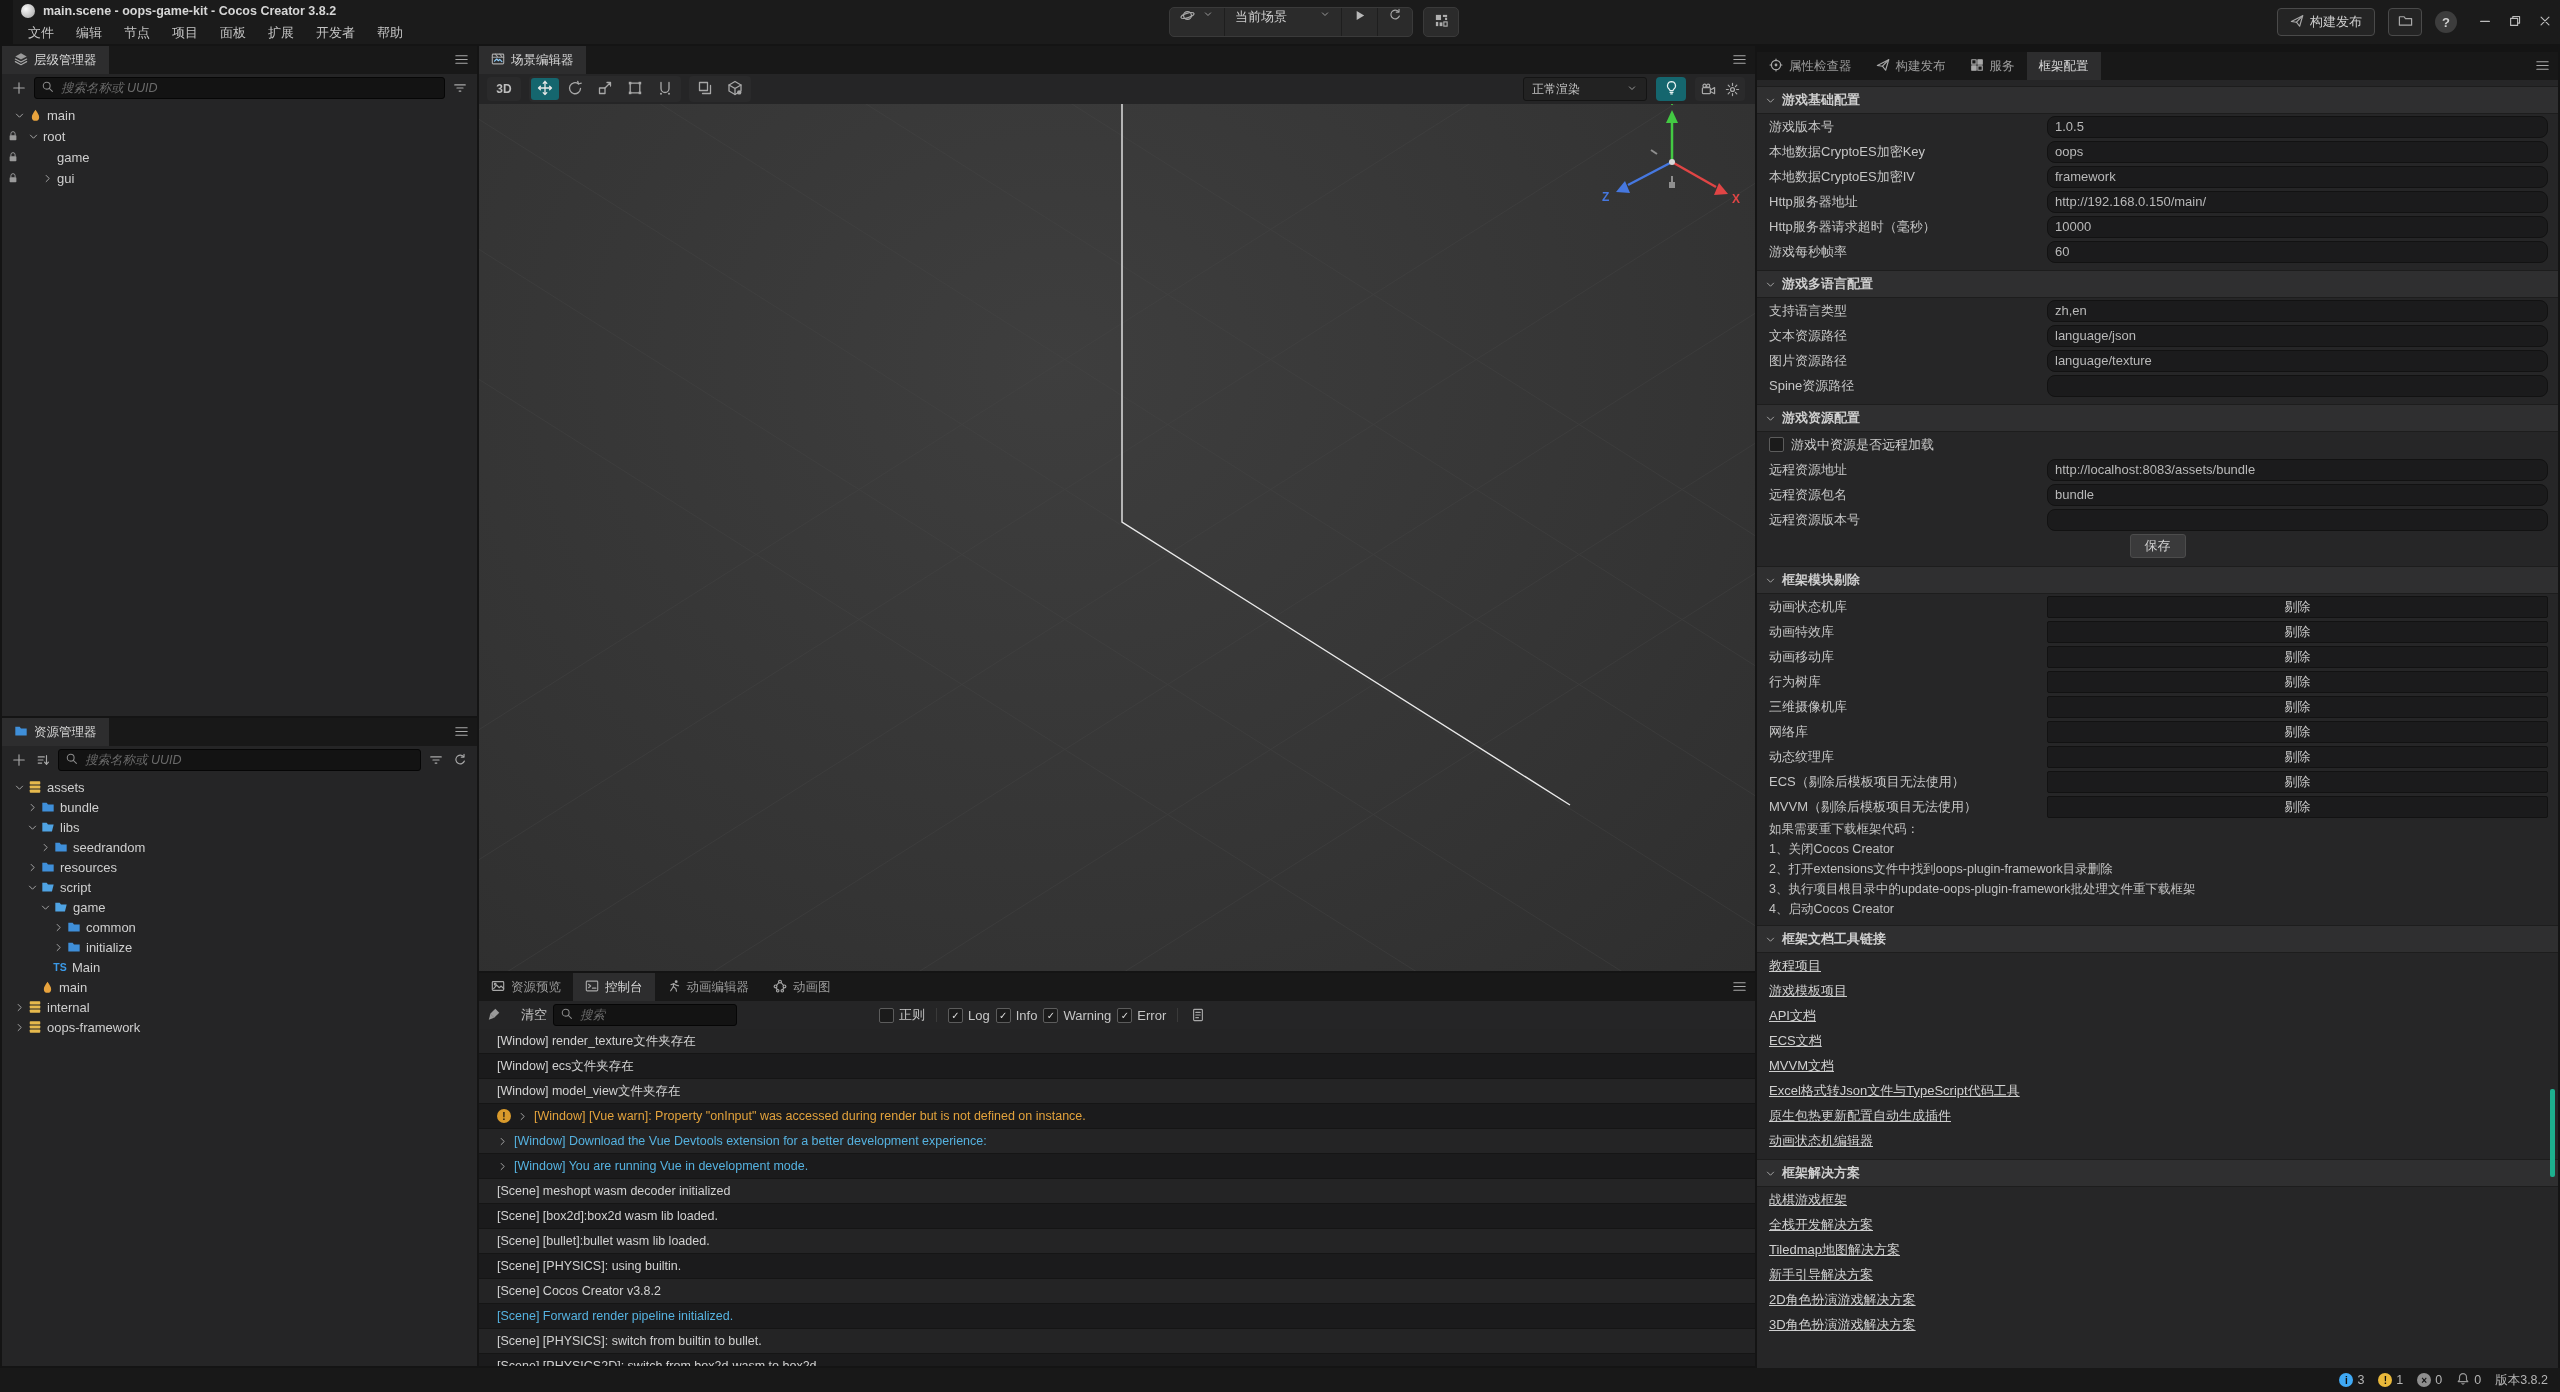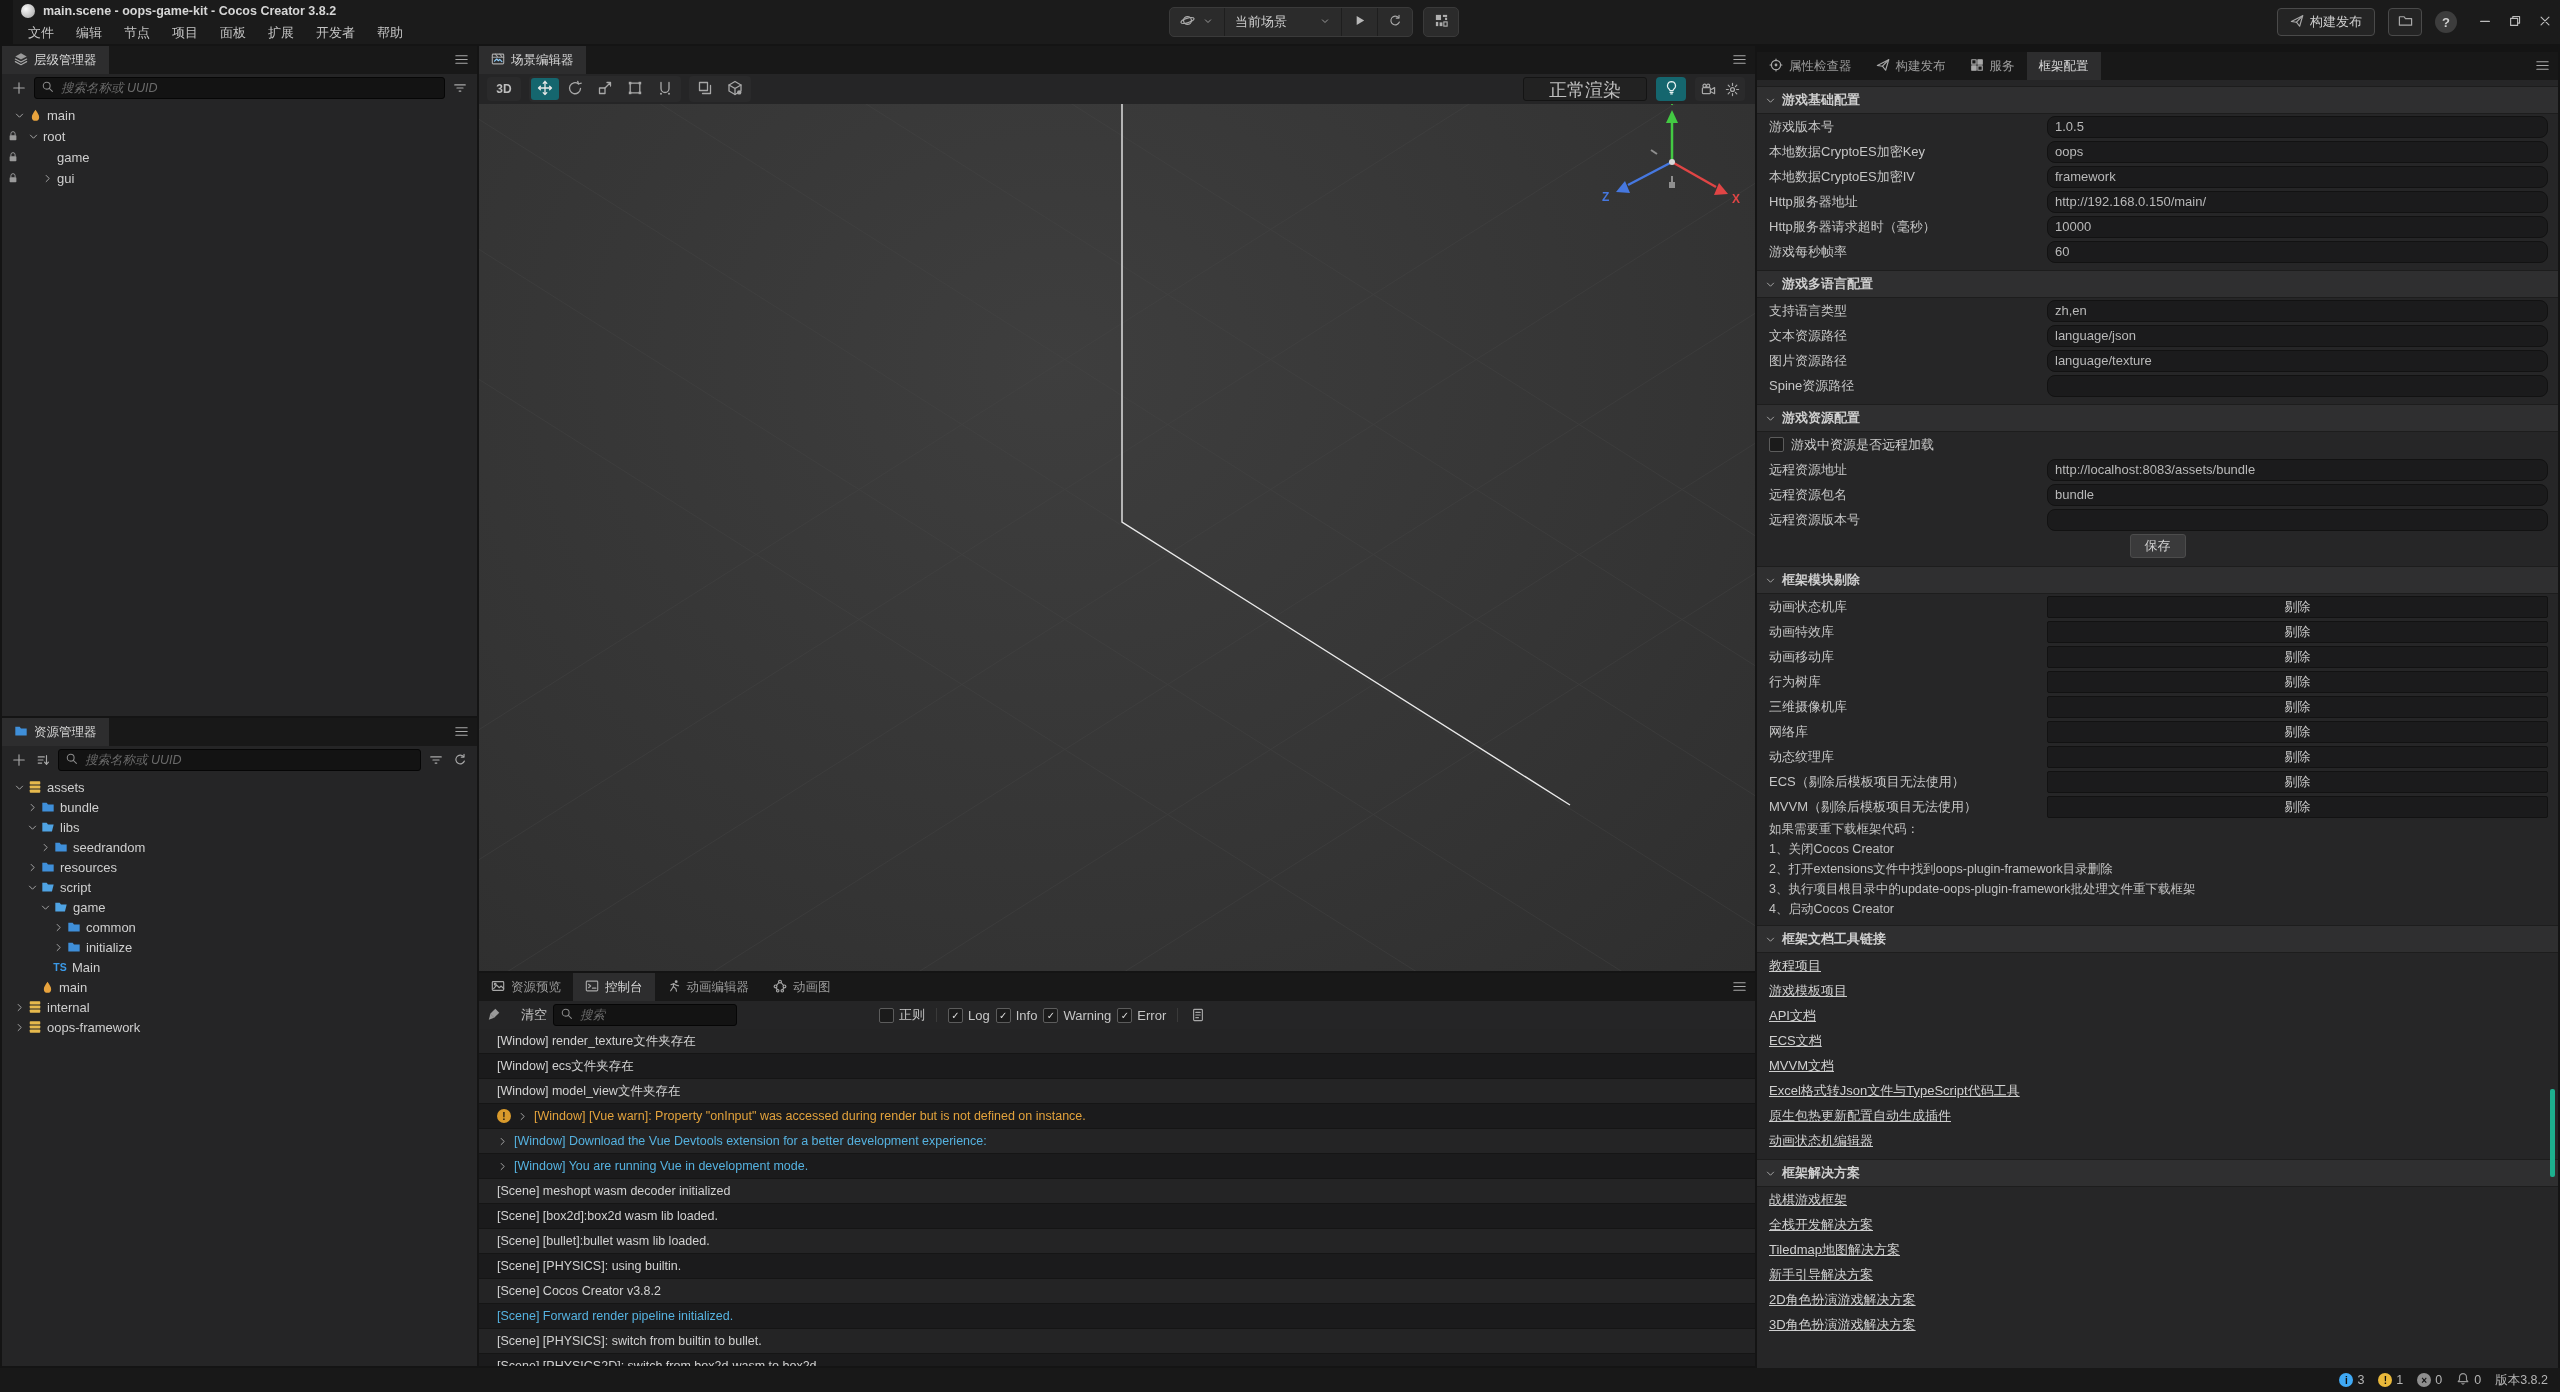--- a/index.html
+++ b/index.html
@@ -8,21 +8,21 @@
 
   
   .titlebar{position:absolute;left:13px;top:0;right:0;height:44px;background:#1b1b1b;}
   .trow1{display:flex;align-items:center;height:22px;padding-left:8px;gap:8px;}
   .logo{width:14px;height:14px;border-radius:50%;background:radial-gradient(circle at 35% 35%,#fafafa,#9f9f9f);flex:none;}
   .title{font-size:12.5px;font-weight:bold;color:#d6d6d6;white-space:nowrap;}
   .menubar{display:flex;height:22px;align-items:center;padding-left:4px;}
   .menu-item{padding:0 11px;color:#c3c3c3;}
   .tb-center{position:absolute;left:1156px;top:7px;display:flex;gap:10px;align-items:center;}
   .tb-group{display:flex;background:#2b2b2b;border:1px solid #3a3a3a;border-radius:5px;height:28px;align-items:stretch;overflow:hidden;}
-  .tb-seg{display:flex;align-items:center;gap:7px;padding:0 10px;border-right:1px solid #1e1e1e;}
+  .tb-seg{display:flex;align-items:flex-start;gap:7px;padding:0 10px;border-right:1px solid #1e1e1e;}
   .tb-seg:last-child{border-right:none;}
   .tb-sq{width:34px;height:28px;background:#2b2b2b;border:1px solid #3a3a3a;border-radius:5px;display:flex;align-items:center;justify-content:center;}
   .tb-right{position:absolute;right:8px;top:8px;display:flex;align-items:center;gap:13px;}
   .build-btn{display:flex;gap:6px;align-items:center;border:1px solid #4a4a4a;border-radius:4px;height:26px;padding:0 12px;color:#cfcfcf;background:#242424;}
   .iconbtn{width:32px;height:26px;border:1px solid #4a4a4a;border-radius:4px;display:flex;align-items:center;justify-content:center;background:#242424;}
   .helpbtn{width:22px;height:22px;border-radius:50%;background:#3d3d3d;color:#cfcfcf;display:flex;align-items:center;justify-content:center;font-weight:bold;}
   .winctl{display:flex;gap:16px;margin-left:8px;align-items:center;}
 
   
   .panel{position:absolute;background:#252526;overflow:hidden;}
@@ -45,21 +45,21 @@
   .ticon{width:18px;display:flex;justify-content:center;align-items:center;flex:none;}
   .tlabel{margin-left:3px;white-space:nowrap;}
 
   
   .stool{height:30px;display:flex;align-items:center;gap:8px;padding:0 8px;background:#252526;position:relative;}
   .sd3{width:34px;height:24px;background:#2a2a2b;border-radius:4px;display:flex;align-items:center;justify-content:center;color:#bdbdbd;font-size:12px;font-weight:bold;}
   .tgroup{display:flex;background:#2a2a2b;border-radius:4px;height:26px;align-items:center;padding:0 2px;gap:2px;}
   .titem{width:28px;height:22px;border-radius:3px;display:flex;align-items:center;justify-content:center;}
   .titem.active{background:#15666e;}
   .stool-right{position:absolute;right:10px;top:2px;display:flex;gap:9px;align-items:center;height:26px;}
-  .rsel{width:106px;height:22px;background:#222;border:1px solid #141414;border-radius:3px;display:flex;align-items:center;justify-content:space-between;padding:0 8px;color:#c0c0c0;font-size:18px;flex-direction:column;}
+  .rsel{width:106px;height:22px;background:#222;border:1px solid #141414;border-radius:3px;display:flex;align-items:center;justify-content:space-between;padding:0 8px;color:#c0c0c0;font-size:12px;}
   .bulbbtn{width:30px;height:24px;background:#15666e;border-radius:4px;display:flex;align-items:center;justify-content:center;}
   .cam-gear{display:flex;background:#2a2a2b;border-radius:4px;height:24px;align-items:center;padding:0 4px;gap:6px;}
   .scene-vp{position:absolute;top:58px;left:0;right:0;bottom:0;
             background:radial-gradient(ellipse at 45% 30%,#3e3e3e 0%,#343434 65%,#2e2e2e 100%);}
 
   
   .clearbtn{display:flex;gap:20px;align-items:center;color:#c6c6c6;flex:none;}
   .csbox{width:170px;flex:none;}
   .ck{display:flex;align-items:center;gap:5px;color:#c6c6c6;flex:none;}
   .box{width:13px;height:13px;border:1px solid #5c5c5c;background:#1b1b1b;border-radius:2px;display:flex;align-items:center;justify-content:center;font-size:10px;color:#ddd;flex:none;}

